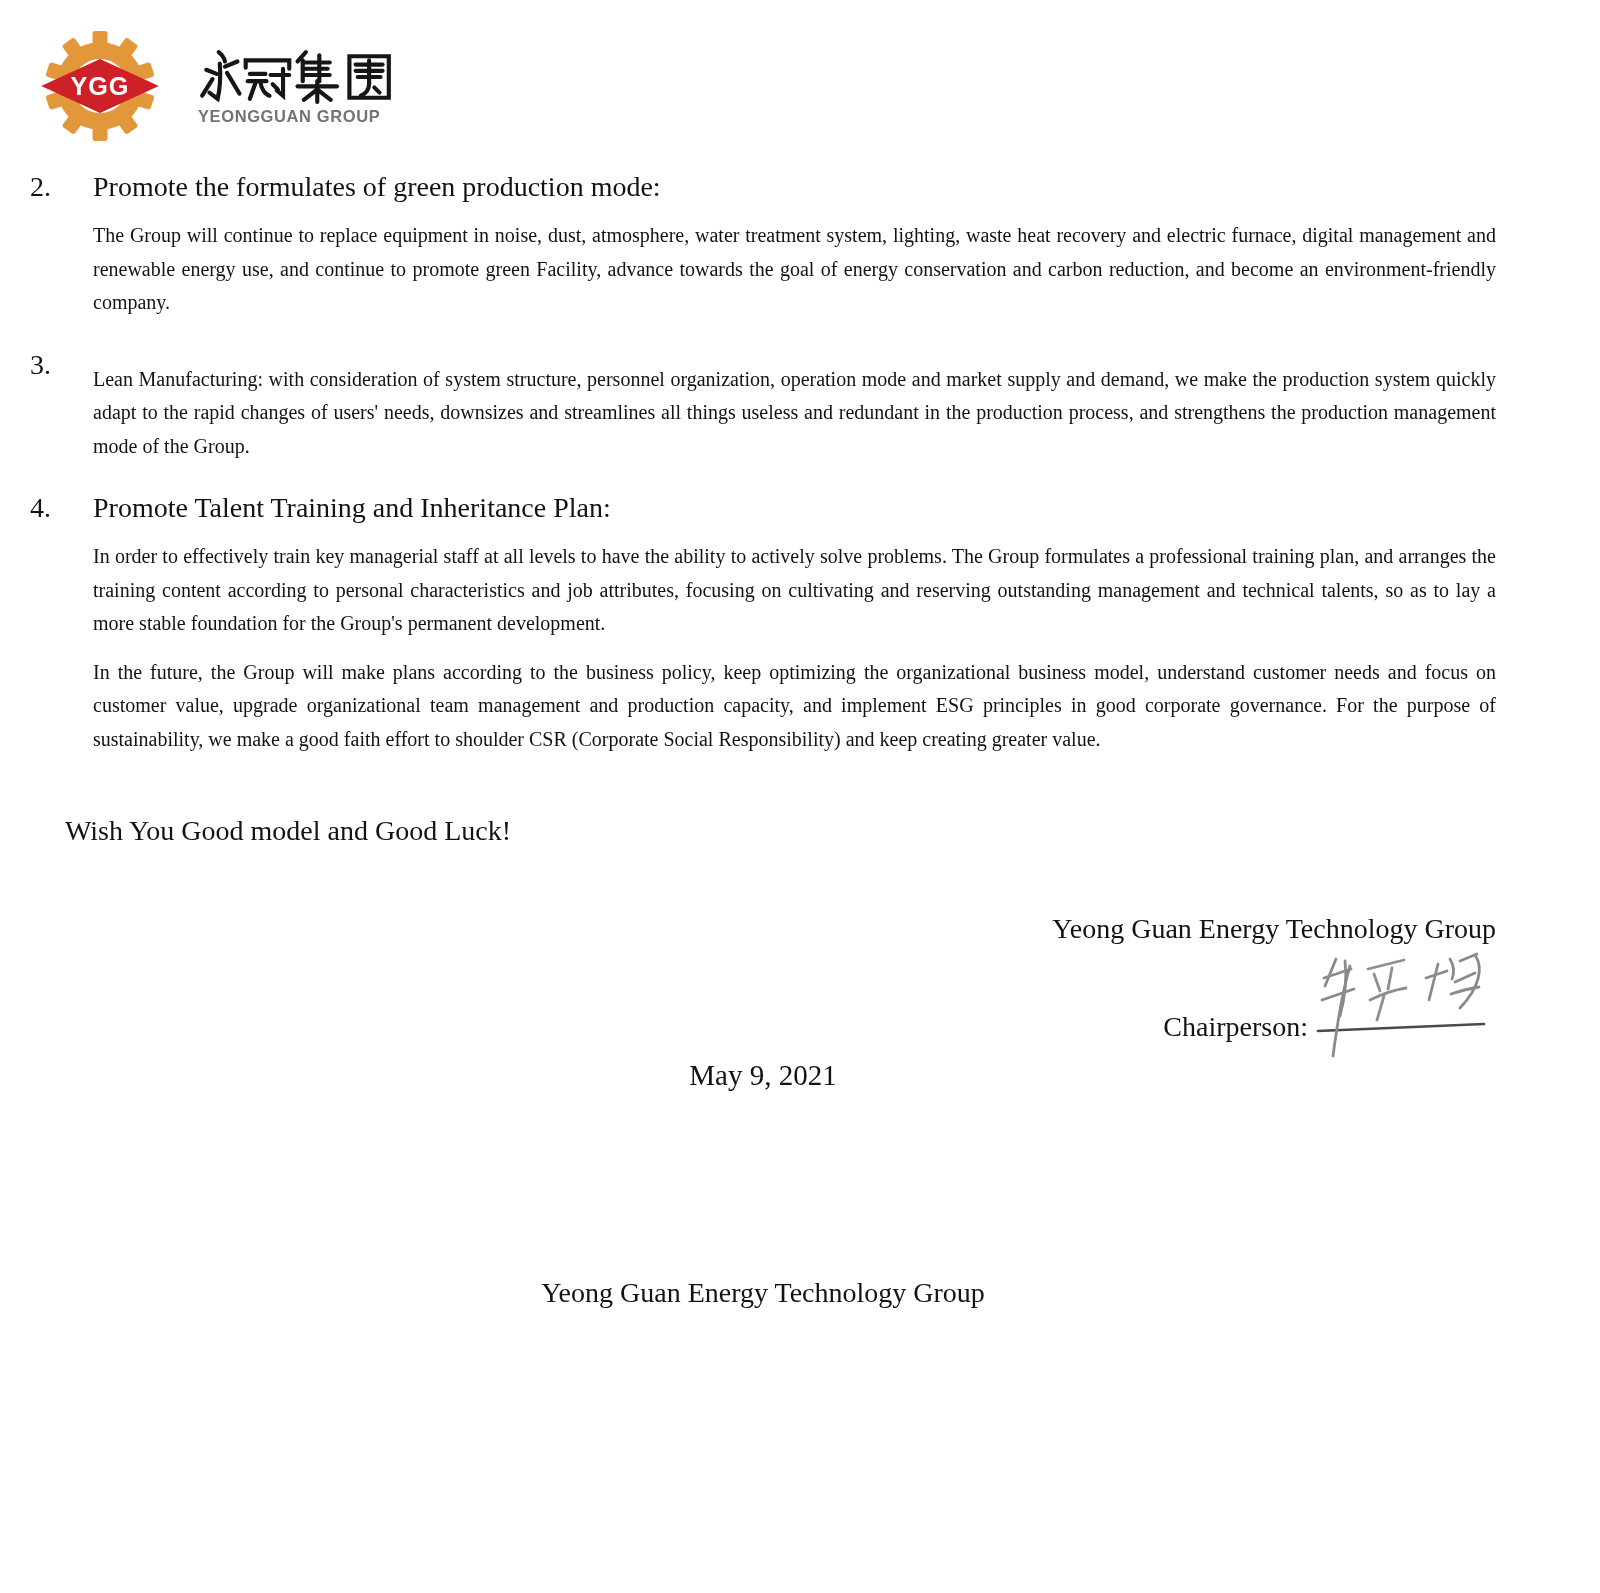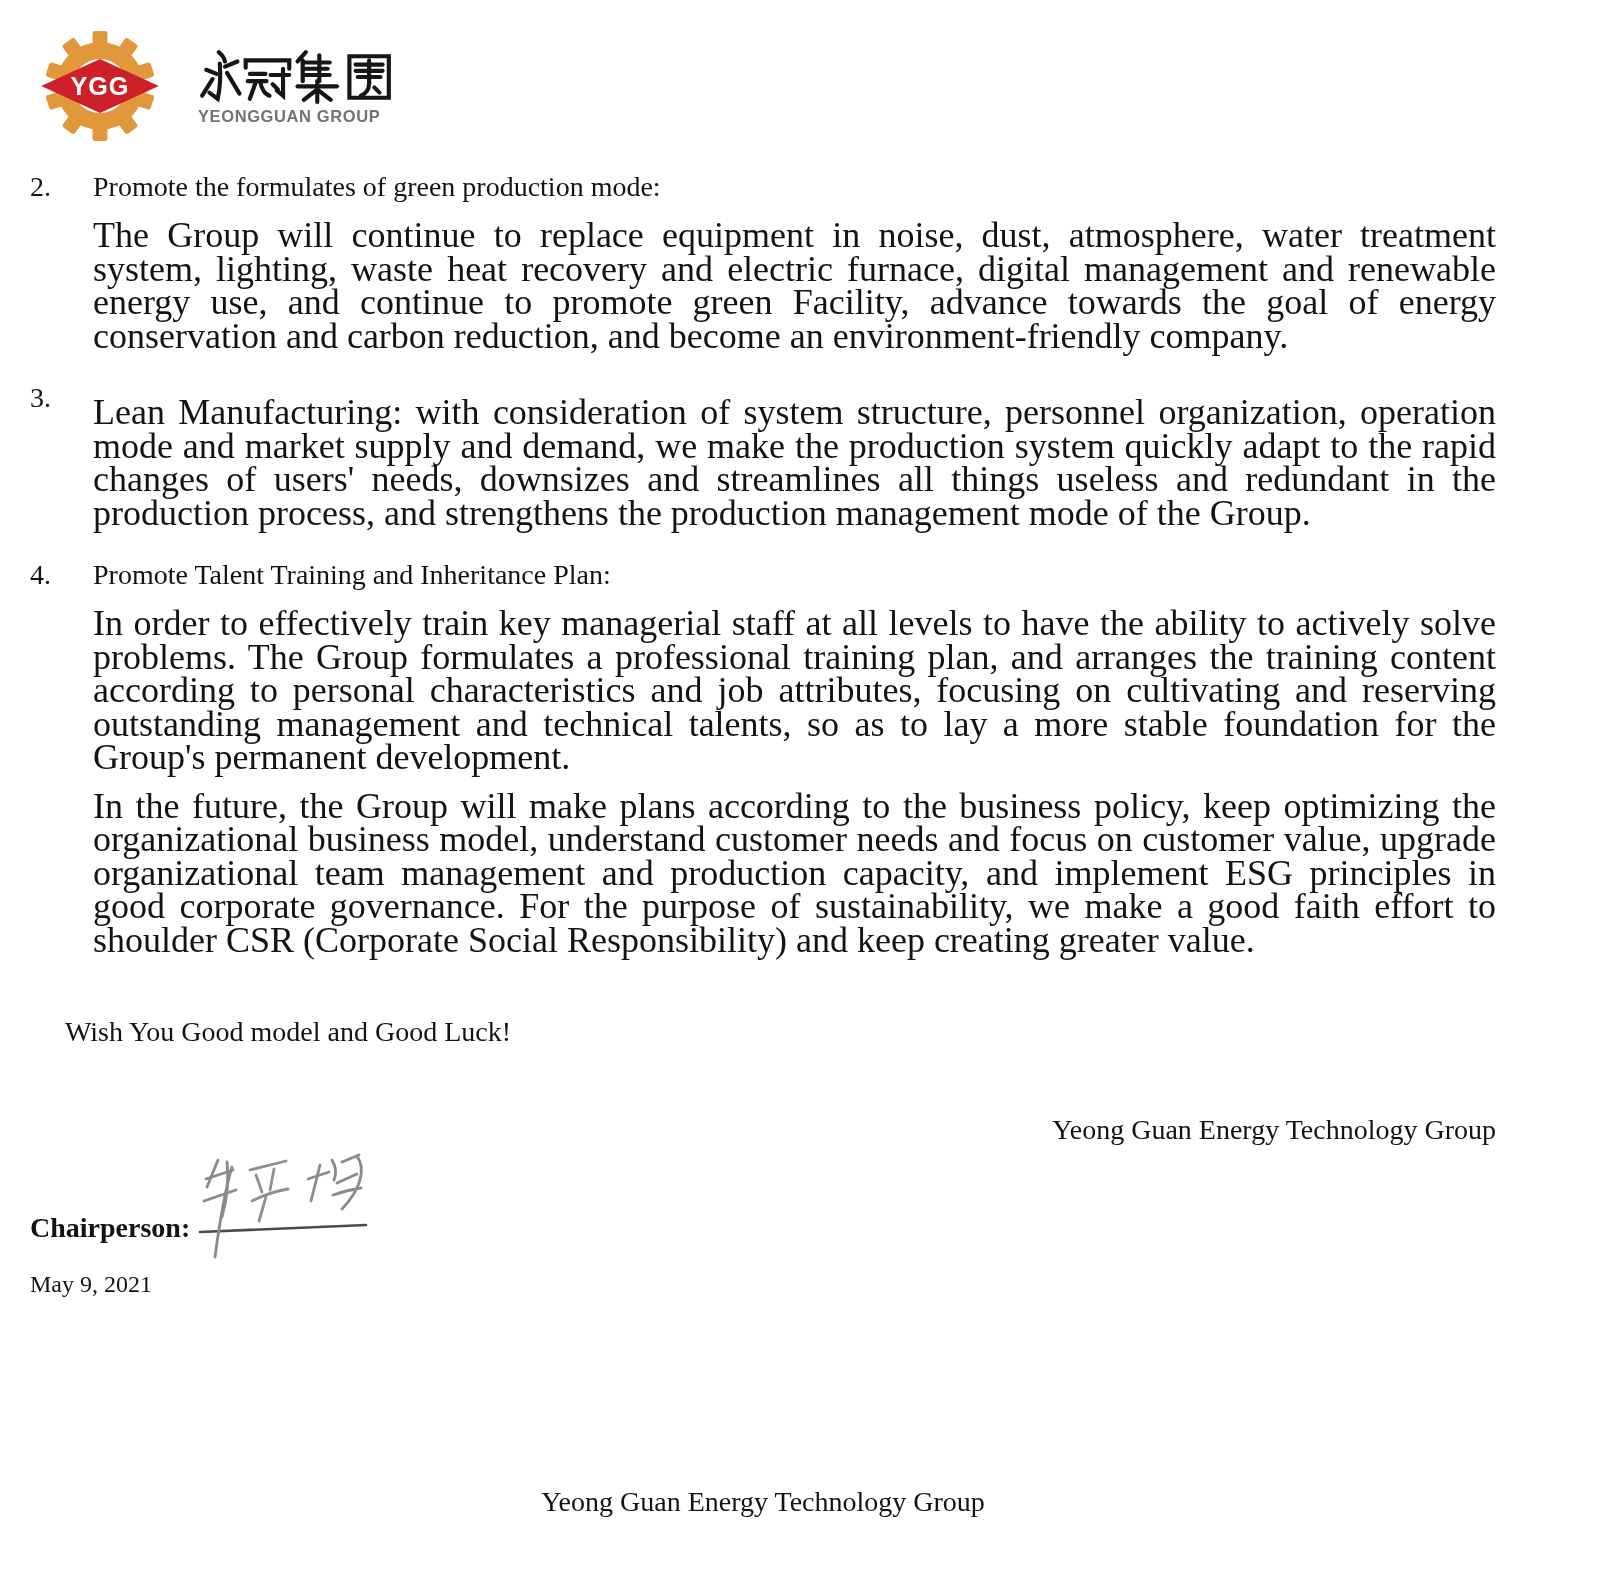--- a/index.html
+++ b/index.html
@@ -18,31 +18,31 @@
   .logo-en{
     font-family:"Liberation Sans","DejaVu Sans",sans-serif;
     font-weight:bold;font-size:16.5px;letter-spacing:0.6px;color:#737373;margin-top:3px;
   }
 
   
   .item{display:grid;grid-template-columns:63px 1fr;margin-top:28px;}
   .item-num{font-size:28px;line-height:34px;}
   .item-heading{font-size:28px;line-height:34px;}
   .item-body p.para{
-    margin:15px 0 0 0;font-size:36px;line-height:33.5px;
+    margin:15px 0 0 0;font-size:20px;line-height:33.5px;
     text-align:justify;
   }
 
   
   .closing{margin:58px 0 0 35px;font-size:28px;line-height:34px;}
   .sig-company{text-align:right;margin-top:64px;font-size:28px;line-height:34px;}
-  .sig-row{display:flex;justify-content:flex-start;align-items:flex-end;height:108px;margin-top:4px;font-weight:bold;}
+  .sig-row{display:flex;justify-content:flex-end;align-items:flex-end;height:108px;margin-top:4px;}
   .sig-label{font-size:28px;line-height:34px;margin-bottom:14px;}
   .sig-art{width:186px;height:112px;margin-left:2px;}
-  .sig-date{text-align:left;font-size:24px;line-height:34px;margin-top:8px;}
+  .sig-date{text-align:center;font-size:29px;line-height:34px;margin-top:0;}
 
   
   .footer{text-align:center;margin-top:184px;font-size:28px;line-height:34px;}
 </style>
 </head>
 <body>
 
 <div class="page">
 
   <div class="logo-row">

